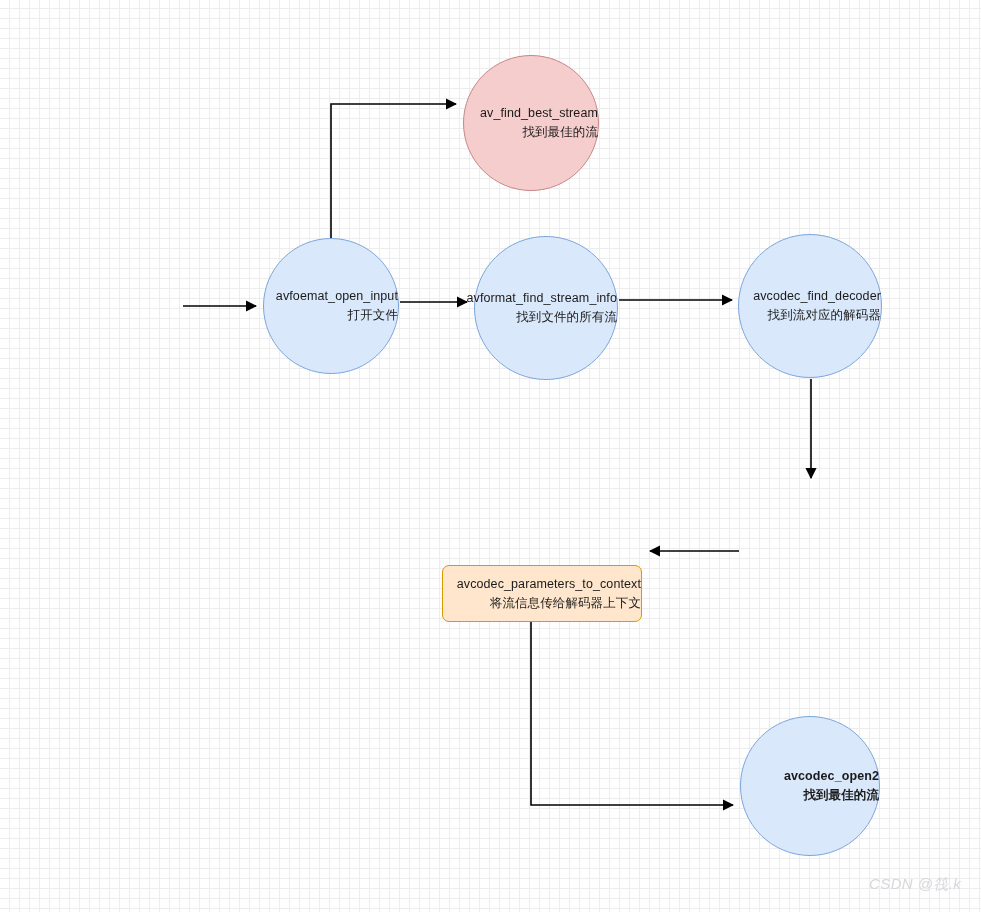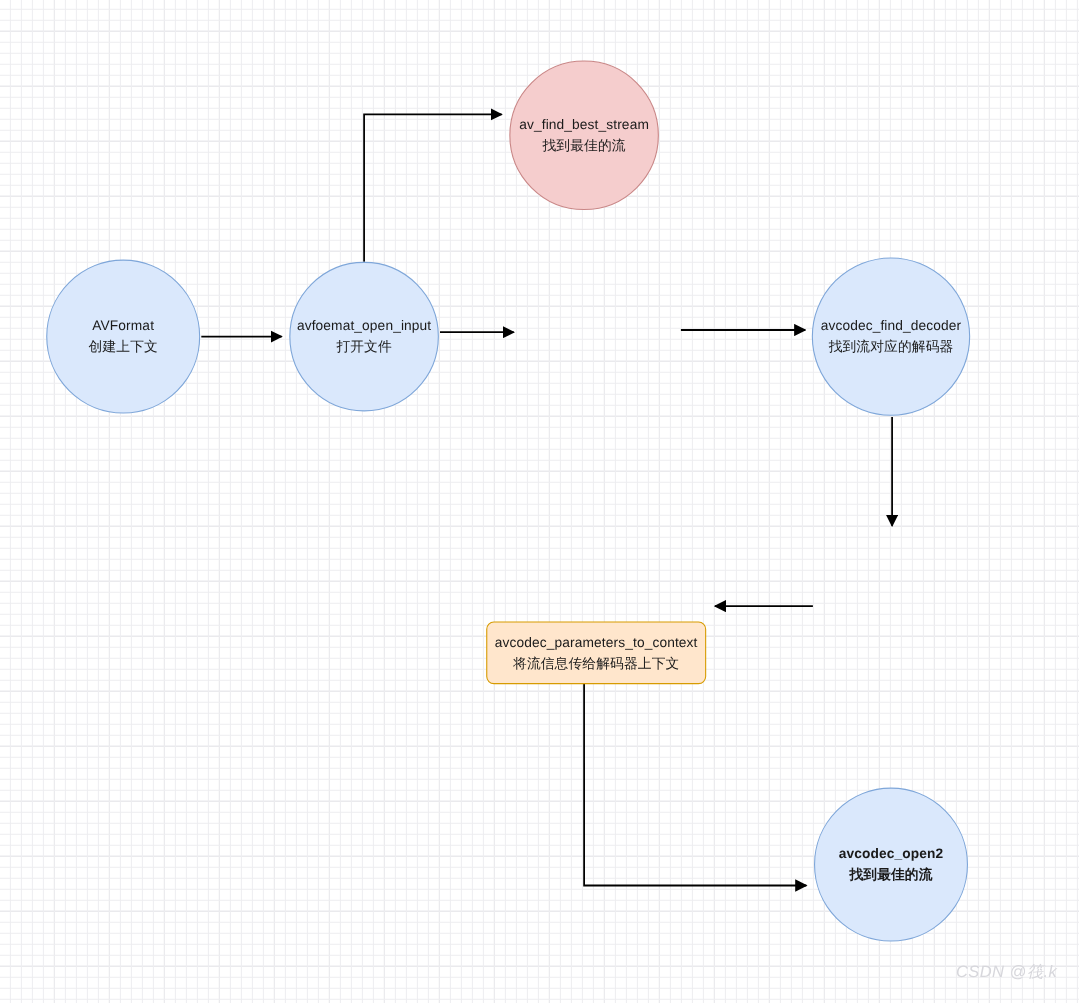--- a/index.html
+++ b/index.html
@@ -28,21 +28,21 @@
     top: 0;
     width: 981px;
     height: 912px;
     pointer-events: none;
   }
   .node {
     position: absolute;
     box-sizing: border-box;
     display: flex;
     flex-direction: column;
-    align-items: center;
+    align-items: flex-end;
     justify-content: center;
     text-align: center;
     color: #1a1a1a;
     font-size: 12.5px;
     line-height: 1.5;
     letter-spacing: 0.1px;
   }
   .node.circle {
     border-radius: 50%;
   }
@@ -95,35 +95,35 @@
 
     <path d="M 619 300 L 732 300" fill="none" stroke="#000000" stroke-width="1.6" marker-end="url(#arrow)"></path>
 
     <path d="M 811 379 L 811 478" fill="none" stroke="#000000" stroke-width="1.6" marker-end="url(#arrow)"></path>
 
     <path d="M 739 551 L 650 551" fill="none" stroke="#000000" stroke-width="1.6" marker-end="url(#arrow)"></path>
 
     <path d="M 531 579 L 531 805 L 733 805" fill="none" stroke="#000000" stroke-width="1.6" marker-end="url(#arrow)"></path>
   </svg>
 
-  <div class="node circle blue" style="left:42px; top:236px; width:140px; height:140px;">
-    <div class="label-en">AVFormat</div>
-    <div class="label-cn">创建上下文</div>
-  </div>
 
   <div class="node circle blue" style="left:263px; top:238px; width:136px; height:136px;">
     <div class="label-en">avfoemat_open_input</div>
     <div class="label-cn">打开文件</div>
   </div>
 
   <div class="node circle pink" style="left:463px; top:55px; width:136px; height:136px;">
     <div class="label-en">av_find_best_stream</div>
     <div class="label-cn">找到最佳的流</div>
   </div>
 
+  <div class="node circle blue" style="left:474px; top:236px; width:144px; height:144px;">
+    <div class="label-en">avformat_find_stream_info</div>
+    <div class="label-cn">找到文件的所有流</div>
+  </div>
 
   <div class="node circle blue" style="left:738px; top:234px; width:144px; height:144px;">
     <div class="label-en">avcodec_find_decoder</div>
     <div class="label-cn">找到流对应的解码器</div>
   </div>
 
 
   <div class="node box" style="left:442px; top:521px; width:200px; height:57px;">
     <div class="label-en">avcodec_parameters_to_context</div>
     <div class="label-cn">将流信息传给解码器上下文</div>

